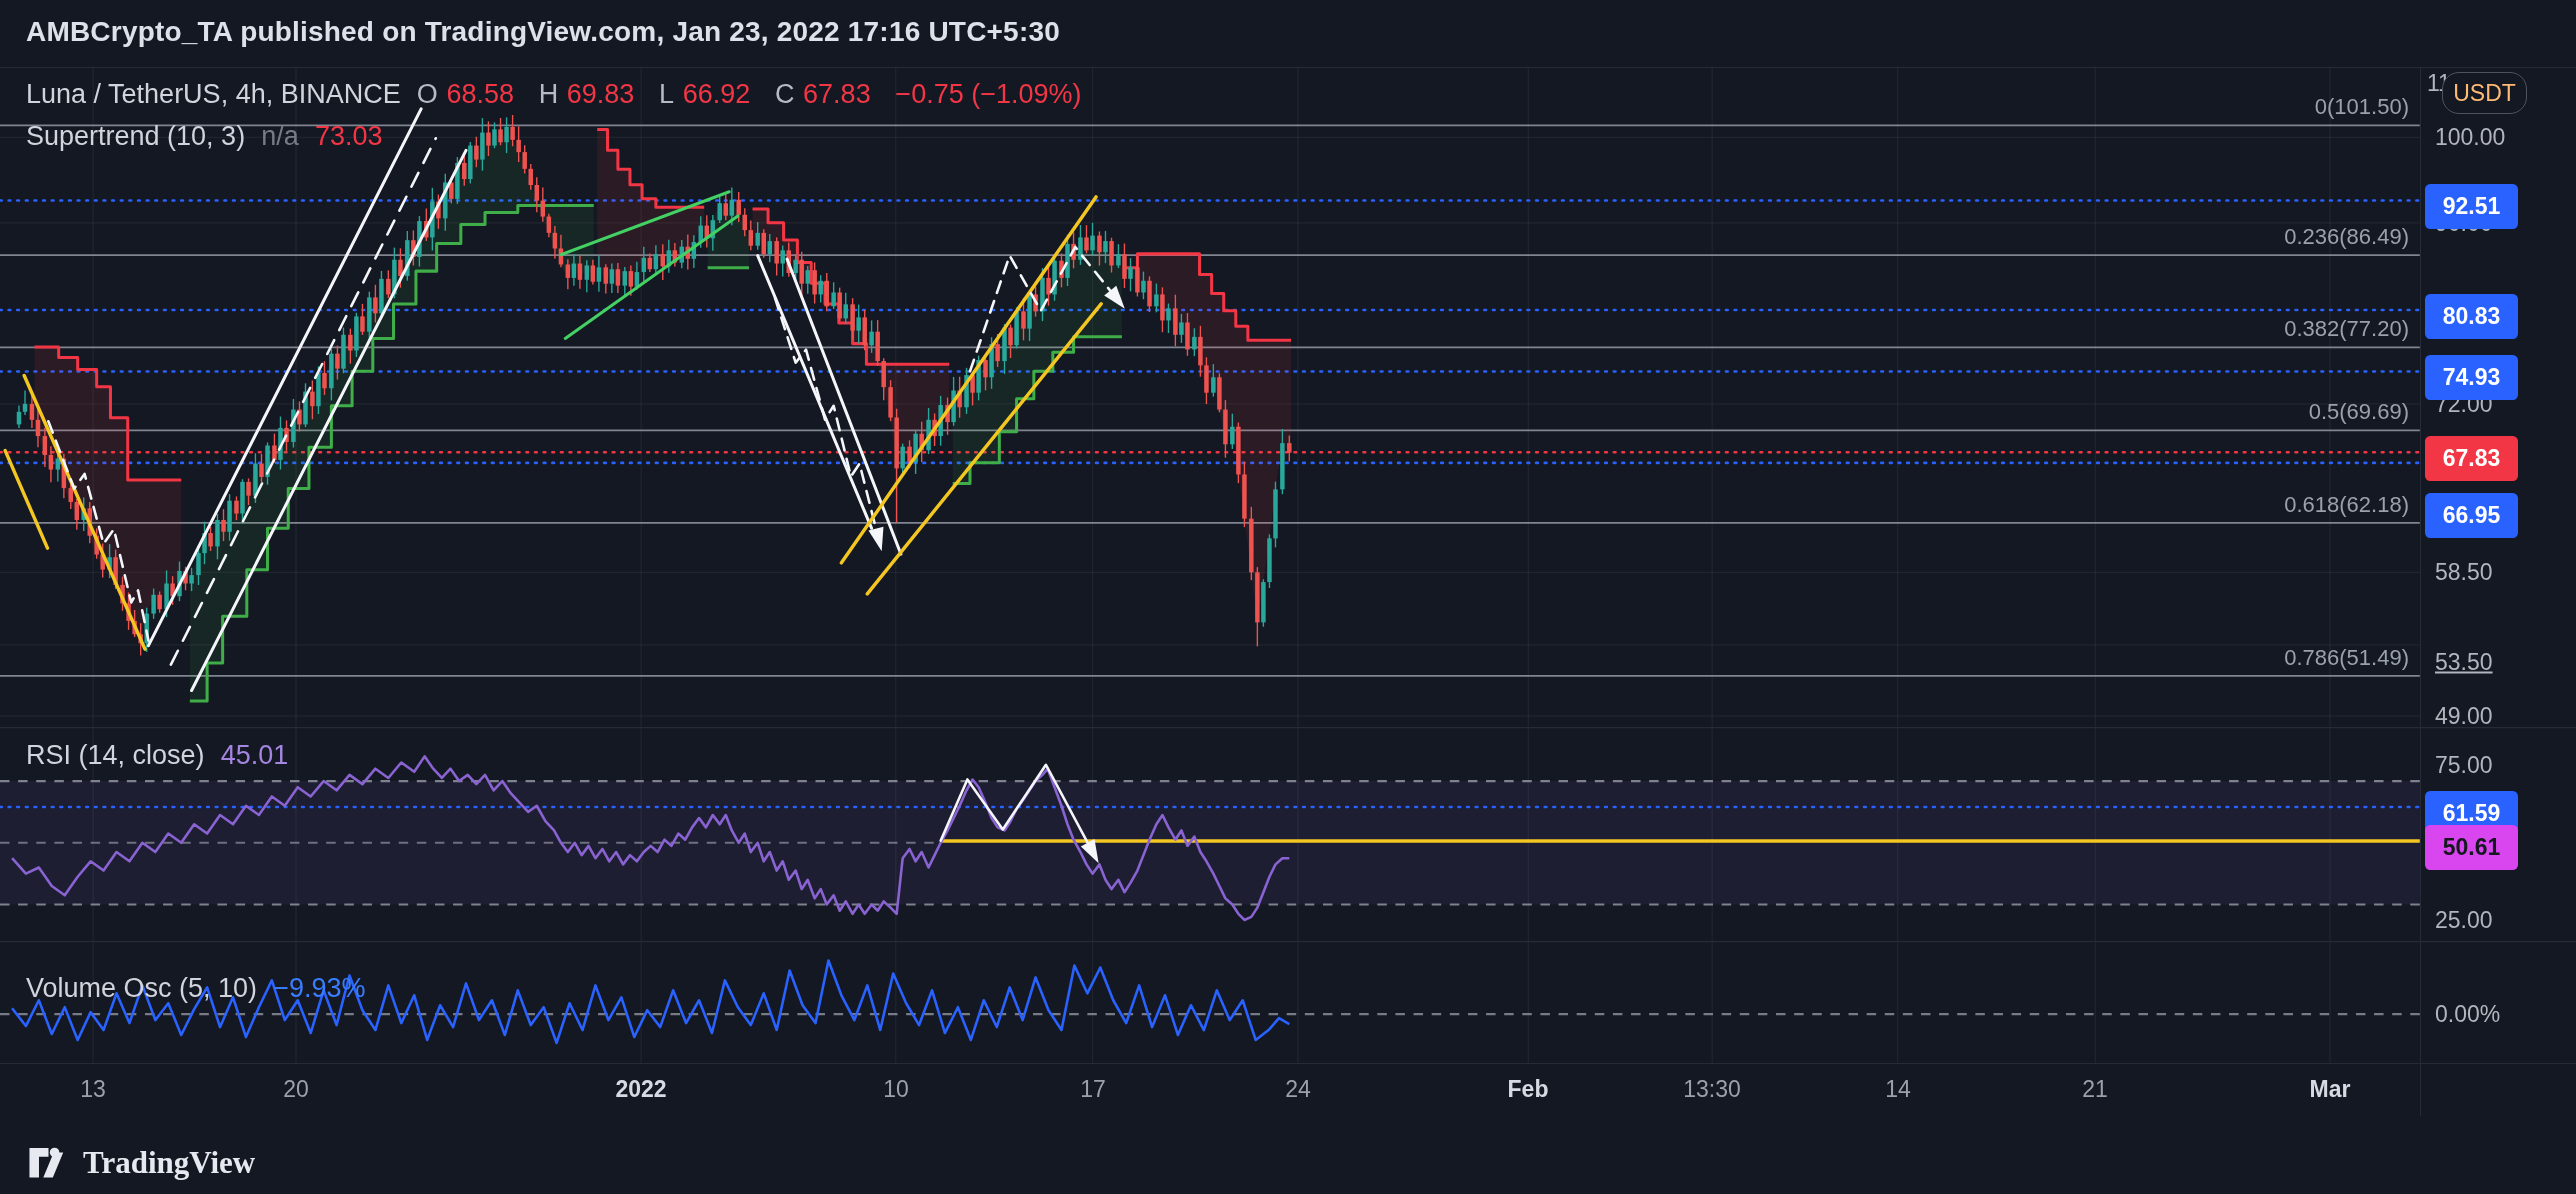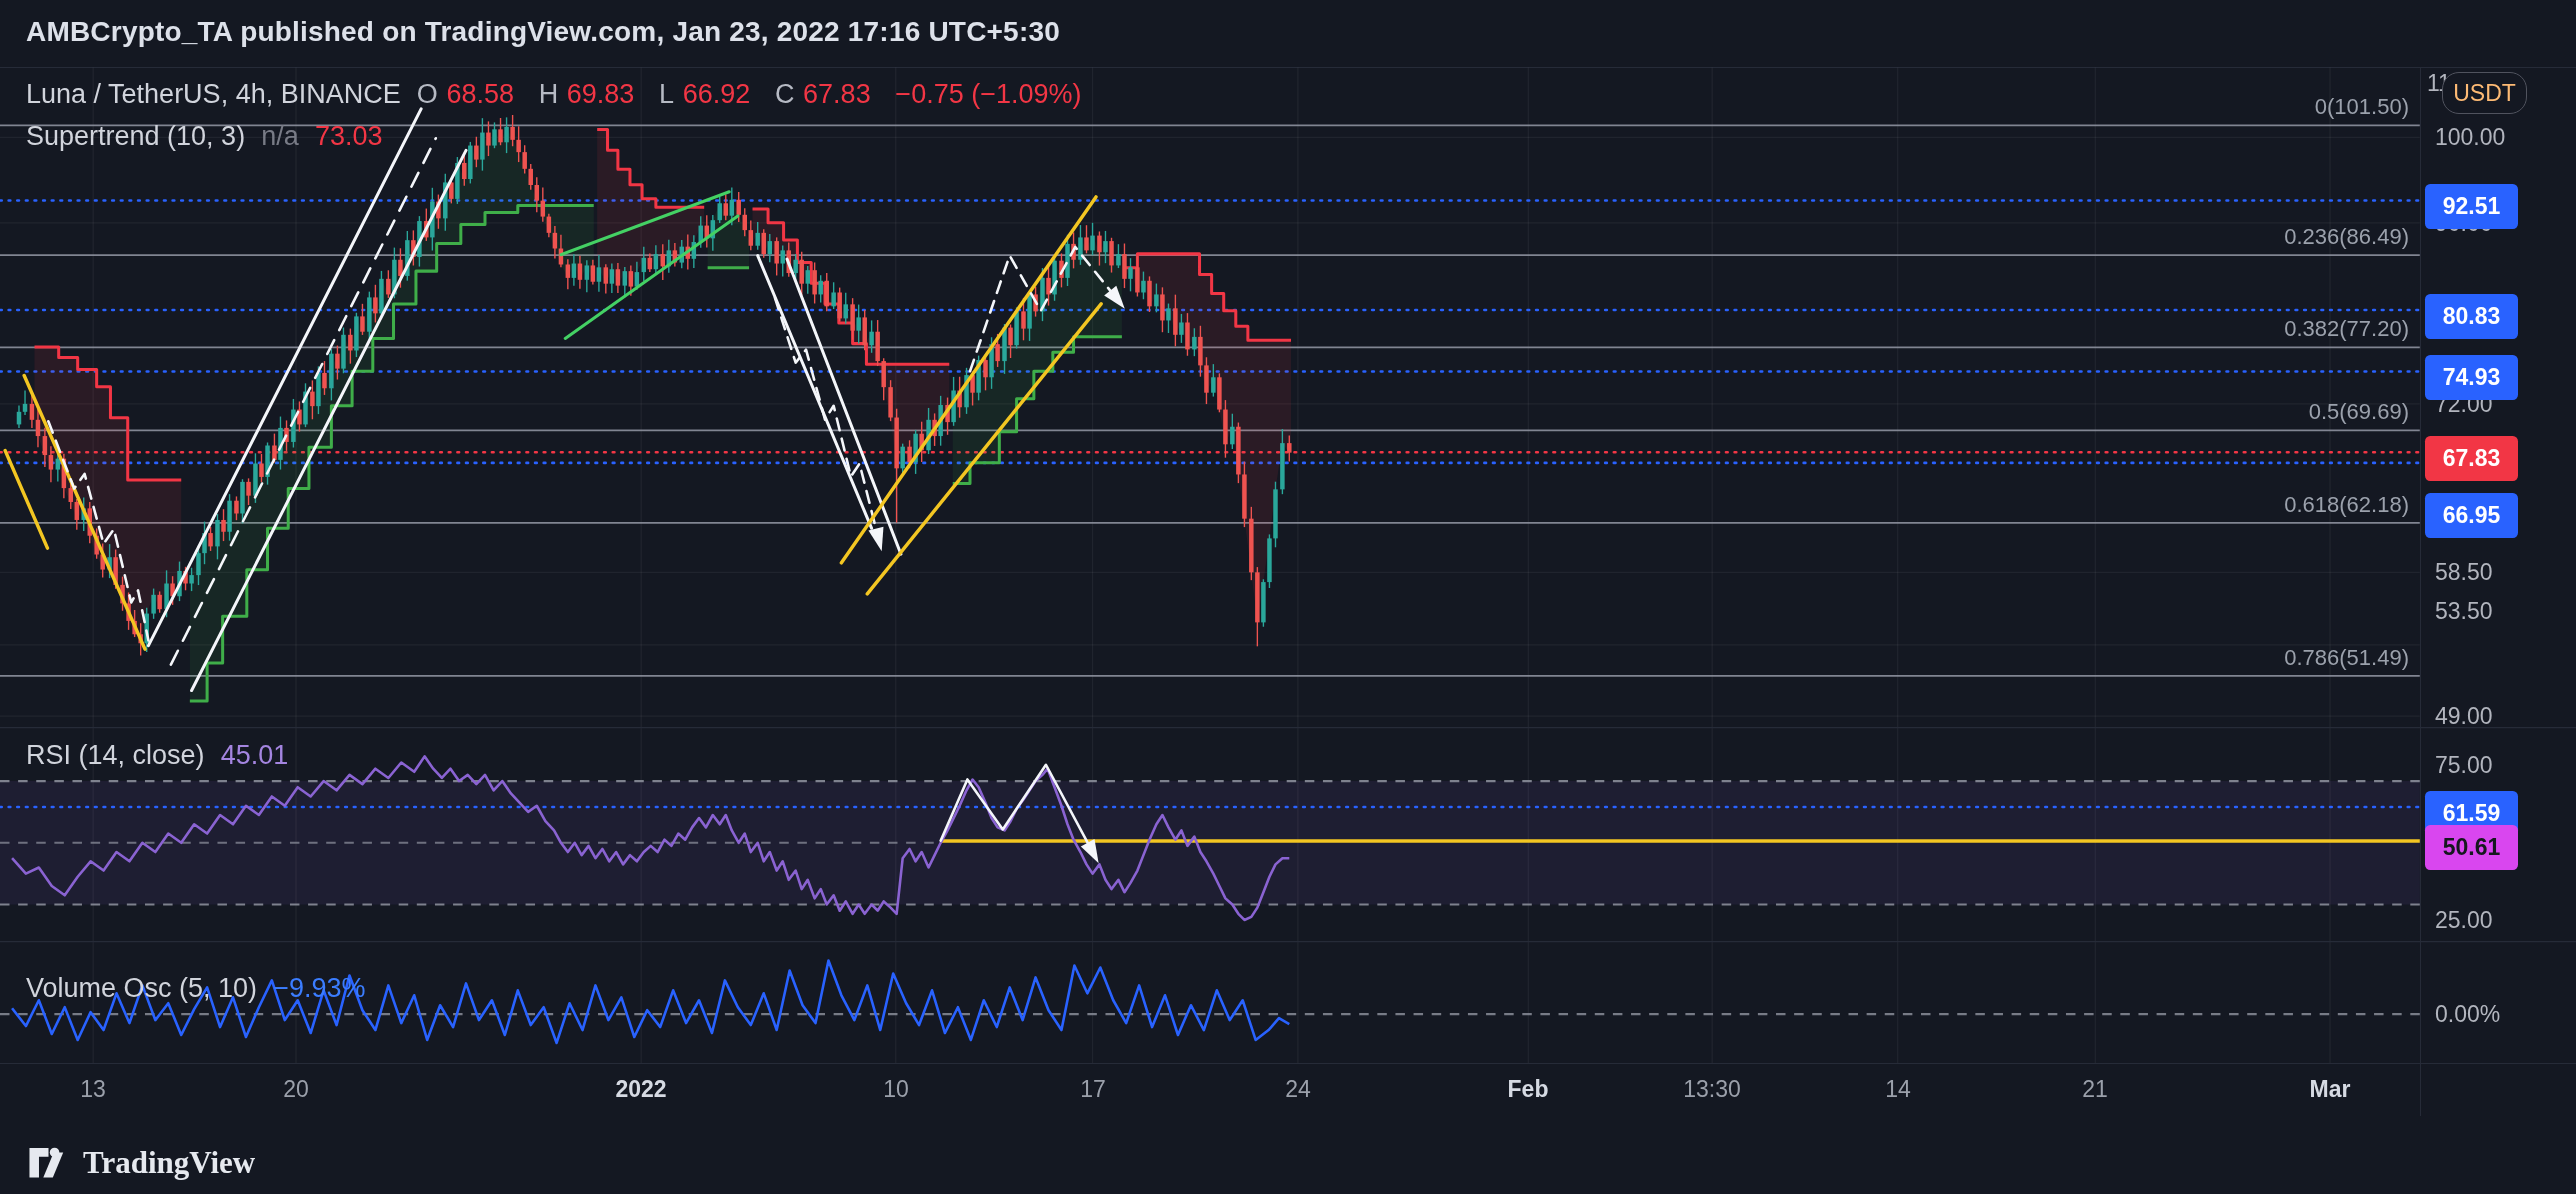--- a/index.html
+++ b/index.html
@@ -539,21 +539,21 @@
     <span class="blue">−9.93%</span>
   </div>
 
   <div id="price-axis"></div>
   <div id="axis-labels">
       <div class="axis-tick" style="top: 83px; left: 2427px;">110.00</div>
       <div class="axis-tick" style="top: 137px; left: 2435px;">100.00</div>
       <div class="axis-tick" style="top: 223px; left: 2435px;">90.00</div>
       <div class="axis-tick" style="top: 404px; left: 2435px;">72.00</div>
       <div class="axis-tick" style="top: 572px; left: 2435px;">58.50</div>
-      <div class="axis-tick" style="top: 611px; left: 2435px;">53.50</div>
+      <div class="axis-tick" style="top: 662px; left: 2435px; text-decoration: underline;">53.50</div>
       <div class="axis-tick" style="top: 716px; left: 2435px;">49.00</div>
       <div class="axis-tick" style="top: 765px;">75.00</div>
       <div class="axis-tick" style="top: 920px;">25.00</div>
       <div class="axis-tick" style="top: 1014px;">0.00%</div>
       <div class="fib-label" style="top: 125px; right: 167px;">0(101.50)</div>
       <div class="fib-label" style="top: 255px; right: 167px;">0.236(86.49)</div>
       <div class="fib-label" style="top: 347px; right: 167px;">0.382(77.20)</div>
       <div class="fib-label" style="top: 430px; right: 167px;">0.5(69.69)</div>
       <div class="fib-label" style="top: 523px; right: 167px;">0.618(62.18)</div>
       <div class="fib-label" style="top: 676px; right: 167px;">0.786(51.49)</div>

